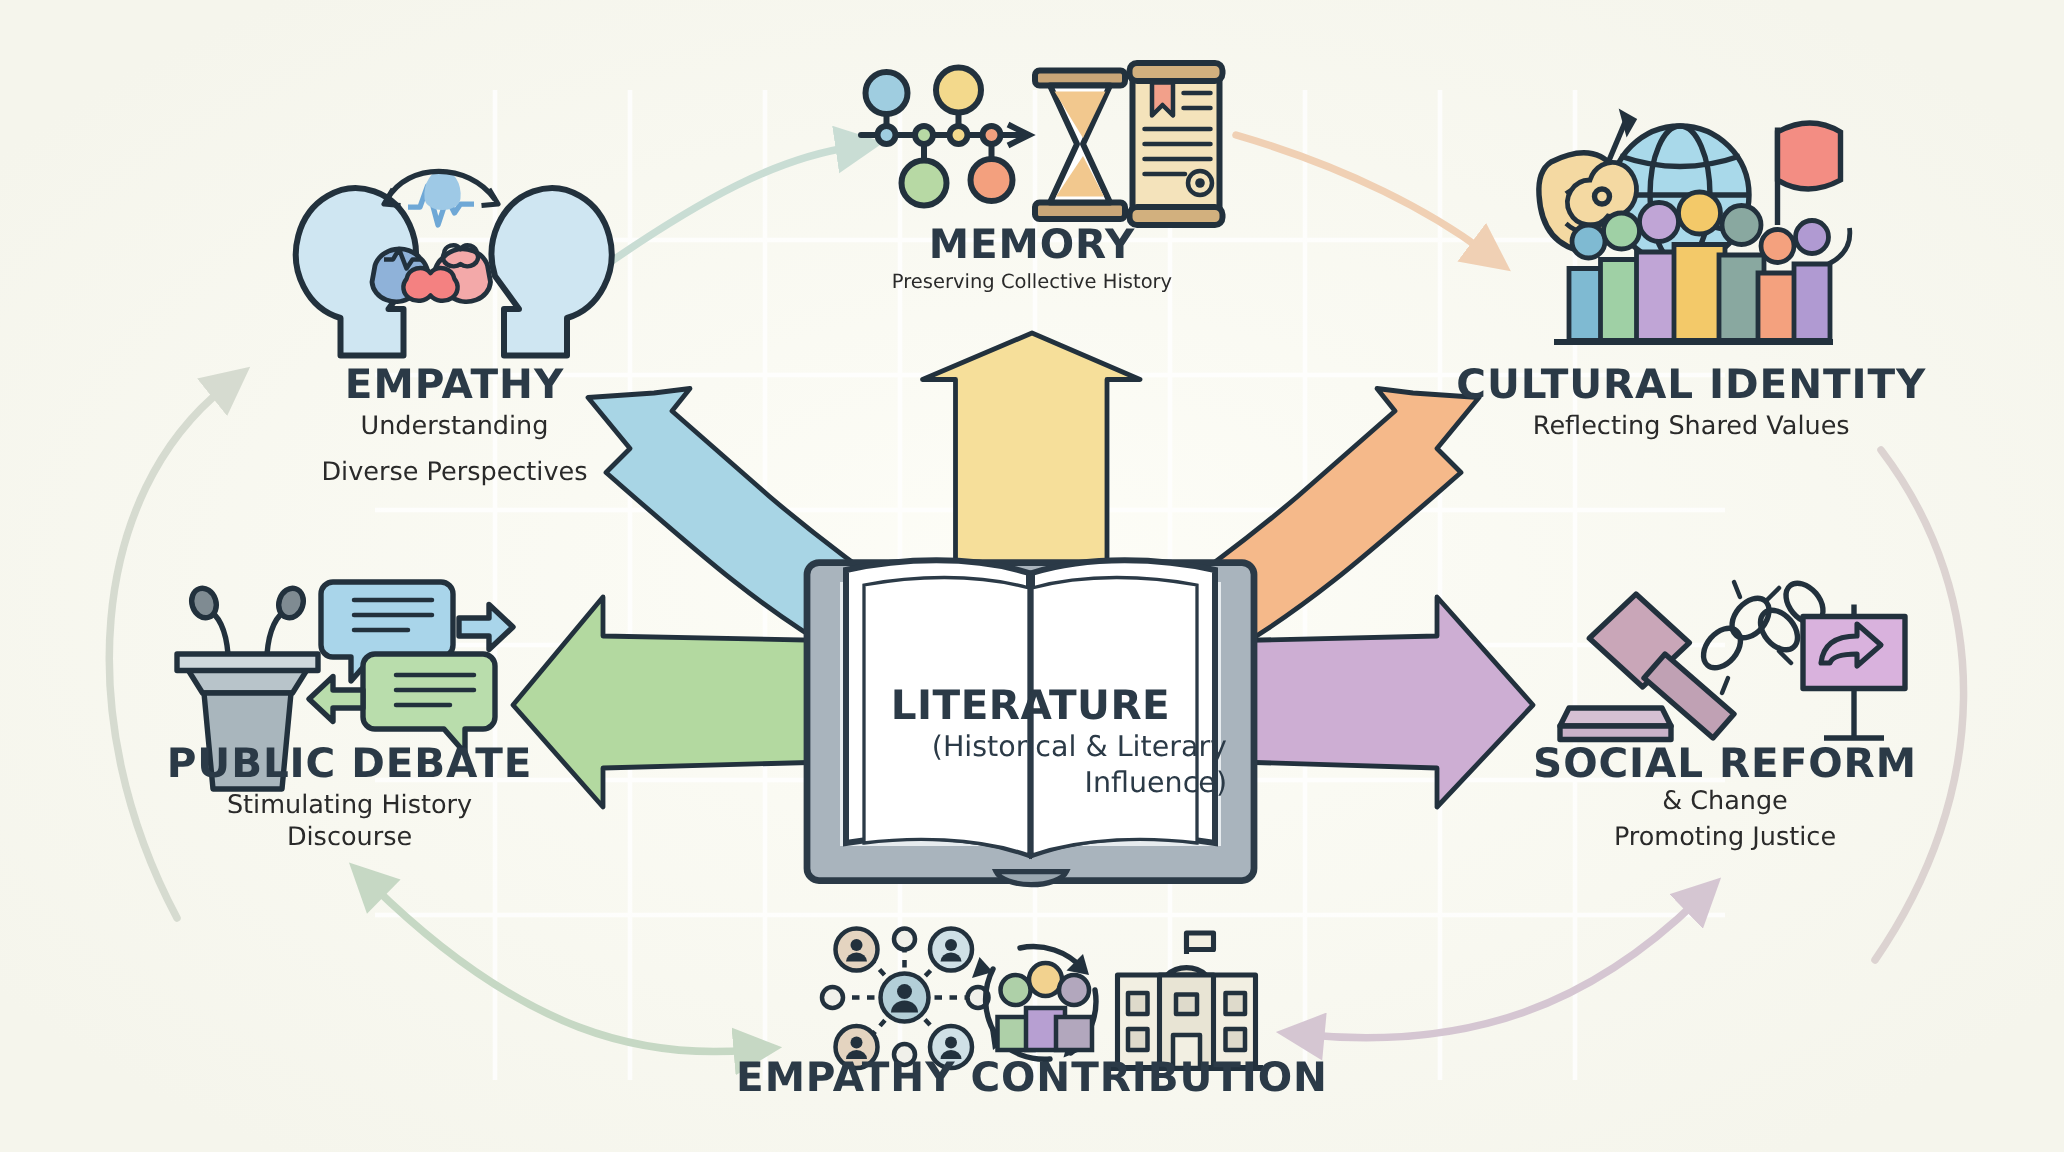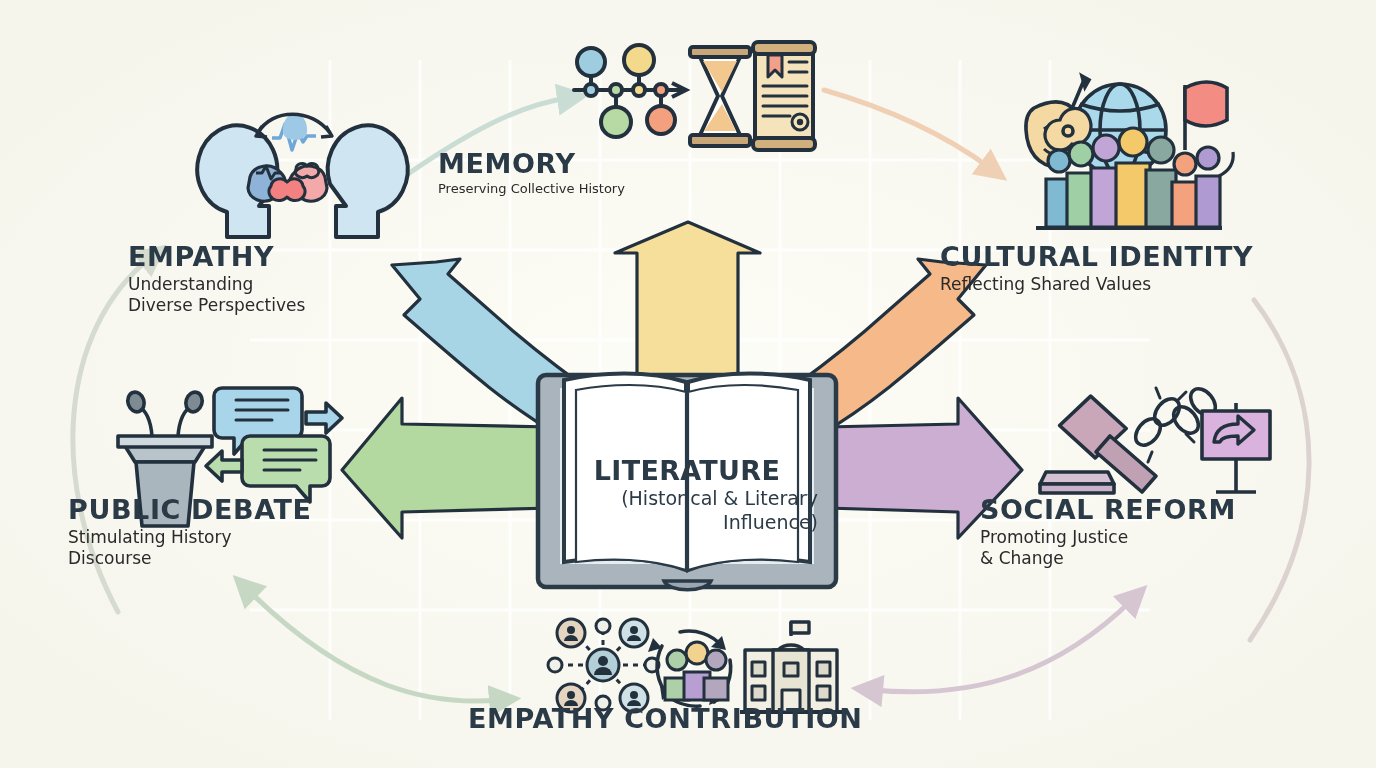--- a/index.html
+++ b/index.html
@@ -3,21 +3,21 @@
 <meta charset="utf-8">
 <style>
   html,body{margin:0;padding:0;}
   body{
     width:1376px;height:768px;overflow:hidden;
     background:#f7f7f0;
     font-family:"DejaVu Sans", sans-serif;
   }
   #stage{position:relative;width:1376px;height:768px;background:#f8f8f1;}
   #bg, #arrows, #icons{position:absolute;left:0;top:0;width:1376px;height:768px;}
-  .node{position:absolute;}
+  .node{position:absolute;text-align:center;}
   .node .title{
     font-family:"DejaVu Sans", sans-serif;
     font-weight:bold;
     color:#2b3a47;
     letter-spacing:0.6px;
     line-height:1.05;
     white-space:nowrap;
   }
   .node .sub{
     font-family:"DejaVu Sans", sans-serif;
@@ -424,37 +424,37 @@
   </div>
 
   <div class="node" id="node-memory">
     <div class="title">MEMORY</div>
     <div class="sub">Preserving Collective History</div>
   </div>
 
   <div class="node" id="node-empathy">
     <div class="title">EMPATHY</div>
     <div class="sub">Understanding</div>
-    <div class="sub" style="margin-top:0">Diverse Perspectives</div>
+    <div class="sub" style="margin-top:10px">Diverse Perspectives</div>
   </div>
 
   <div class="node" id="node-cultural">
     <div class="title">CULTURAL IDENTITY</div>
     <div class="sub">Reflecting Shared Values</div>
   </div>
 
   <div class="node" id="node-public">
     <div class="title">PUBLIC DEBATE</div>
     <div class="sub">Stimulating History</div>
     <div class="sub" style="margin-top:0">Discourse</div>
   </div>
 
   <div class="node" id="node-social">
     <div class="title">SOCIAL REFORM</div>
+    <div class="sub" style="margin-top:0">&amp; Change</div>
     <div class="sub">Promoting Justice</div>
-    <div class="sub" style="margin-top:0">&amp; Change</div>
   </div>
 
   <div class="node" id="node-societal">
     <div class="title">EMPATHY CONTRIBUTION</div>
   </div>
 
 </div>
 
 </body></html>

